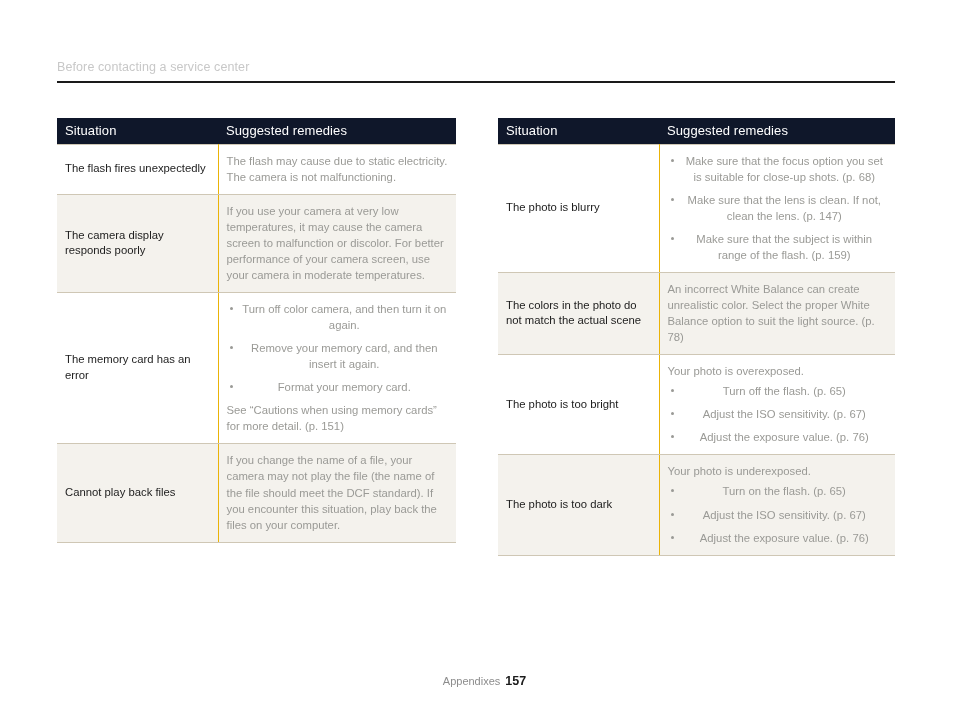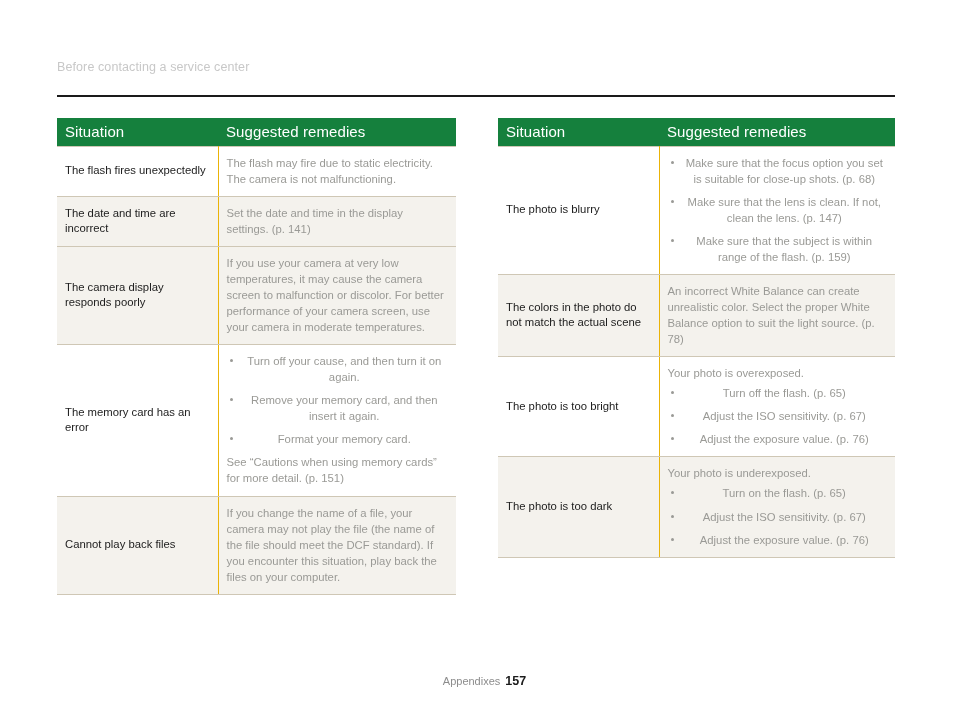--- a/index.html
+++ b/index.html
@@ -25,21 +25,21 @@
   .page-header {
     position: absolute;
     left: 57px;
     top: 60px;
     width: 838px;
   }
   .page-header .title {
     font-size: 12.5px;
     color: #c8c8c8;
     letter-spacing: 0.1px;
-    padding-bottom: 21px;
+    padding-bottom: 7px;
     white-space: nowrap;
   }
   .page-header .rule {
     height: 1.5px;
     background: #1a1a1a;
     width: 100%;
   }
 
   
   .tables {
@@ -52,24 +52,24 @@
   .tbl {
     position: absolute;
     border-collapse: collapse;
     table-layout: fixed;
     font-size: 11.3px;
   }
   .tbl.left  { left: 57px;  width: 399px; }
   .tbl.right { left: 498px; width: 397px; }
 
   .tbl th {
-    background: #15803d;
+    background: #0f172a;
     color: #ffffff;
     font-weight: normal;
-    font-size: 15px;
+    font-size: 13px;
     text-align: left;
     padding: 5px 8px 6px 8px;
     vertical-align: middle;
     letter-spacing: 0.1px;
     border: none;
   }
   .tbl th.c-sit { width: 145px; }
 
   .tbl td {
     border-top: 1px solid #cfc7b5;
@@ -158,41 +158,35 @@
       <thead>
         <tr>
           <th class="c-sit">Situation</th>
           <th>Suggested remedies</th>
         </tr>
       </thead>
       <tbody>
           <tr>
             <td class="sit">The flash fires unexpectedly</td>
             <td class="rem">
-              <div class="plain-line">The flash may fire due to static electricity.</div>
+              <div class="plain-line">The flash may cause due to static electricity.</div>
               <div class="plain-line">The camera is not malfunctioning.</div>
             </td>
           </tr>
           <tr class="alt">
-            <td class="sit">The date and time are incorrect</td>
-            <td class="rem">
-              <div class="plain-line">Set the date and time in the display settings. (p. 141)</div>
-            </td>
-          </tr>
-          <tr class="alt">
             <td class="sit">The camera display responds poorly</td>
             <td class="rem">
               <div class="plain-line">If you use your camera at very low temperatures, it may cause the camera screen to malfunction or discolor. For better performance of your camera screen, use your camera in moderate temperatures.</div>
             </td>
           </tr>
           <tr>
             <td class="sit">The memory card has an error</td>
             <td class="rem">
               <ul class="bullets">
-                <li>Turn off your cause, and then turn it on again.</li>
+                <li>Turn off color camera, and then turn it on again.</li>
                 <li>Remove your memory card, and then insert it again.</li>
                 <li>Format your memory card.</li>
               </ul>
               <div class="after-list">See “Cautions when using memory cards” for more detail. (p. 151)</div>
             </td>
           </tr>
           <tr class="alt">
             <td class="sit">Cannot play back files</td>
             <td class="rem">
               <div class="plain-line">If you change the name of a file, your camera may not play the file (the name of the file should meet the DCF standard). If you encounter this situation, play back the files on your computer.</div>

